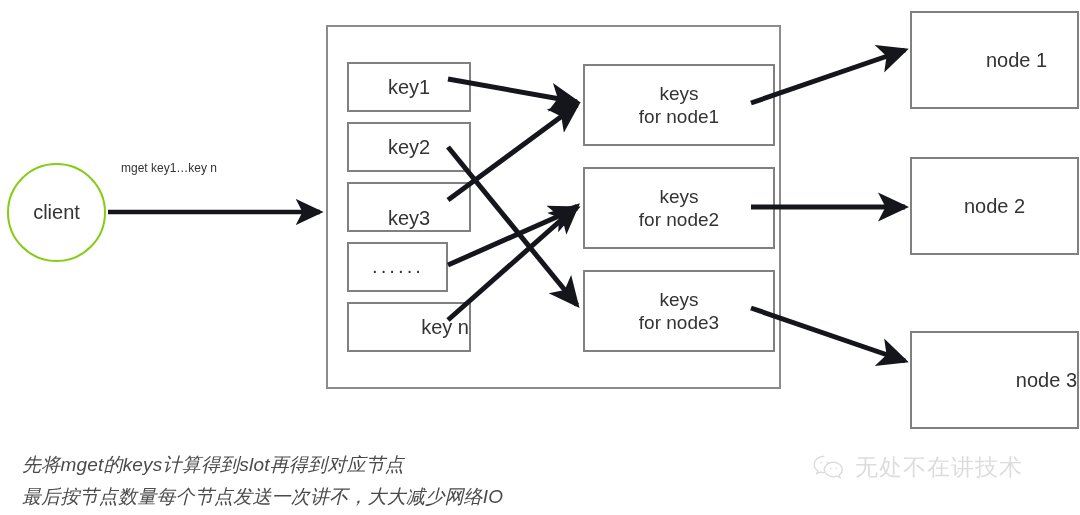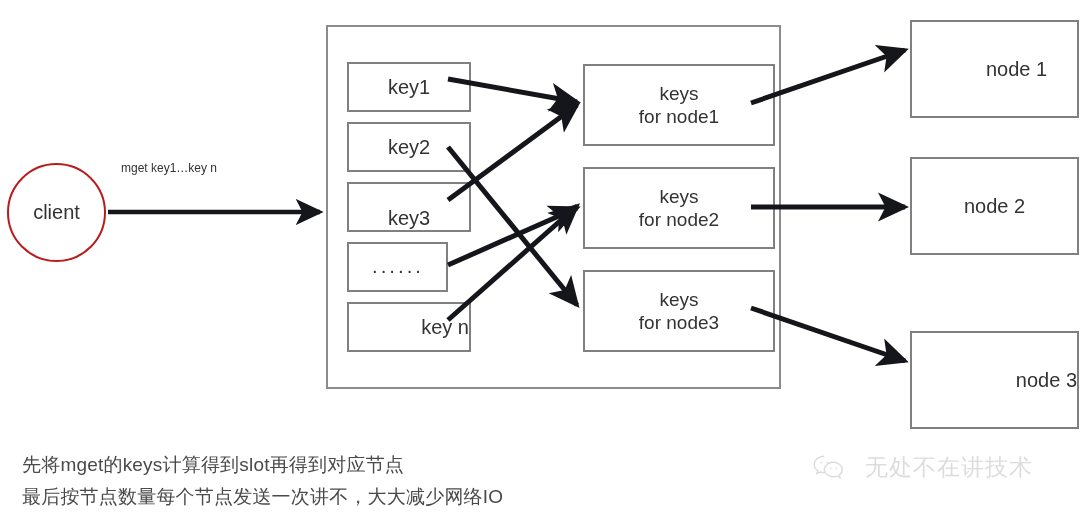--- a/index.html
+++ b/index.html
@@ -67,21 +67,21 @@
     height: 98px;
     font-size: 20px;
   }
   .client-circle {
     position: absolute;
     box-sizing: border-box;
     left: 7px;
     top: 163px;
     width: 99px;
     height: 99px;
-    border: 2px solid #b91c1c;
+    border: 2px solid #84cc16;
     border-radius: 50%;
     background: #ffffff;
     display: flex;
     align-items: center;
     justify-content: center;
     font-size: 20px;
     color: #333333;
   }
   .edge-label {
     position: absolute;
@@ -89,30 +89,31 @@
     color: #333333;
     white-space: nowrap;
   }
   .caption {
     position: absolute;
     left: 22px;
     font-size: 19px;
     color: #4a4a4a;
     white-space: nowrap;
     letter-spacing: 0.2px;
+    font-style: italic;
   }
   .caption-1 { top: 452px; }
   .caption-2 { top: 484px; }
   .watermark {
     position: absolute;
     left: 812px;
     top: 452px;
     display: flex;
     align-items: center;
-    gap: 19px;
+    gap: 9px;
     opacity: 0.30;
   }
   .watermark-text {
     font-size: 23px;
     color: #8f8f8f;
     white-space: nowrap;
     letter-spacing: 1px;
   }
   .wechat-icon { display: block; }
 </style>
@@ -151,21 +152,21 @@
   </div>
   <div class="box nodekeys-box" style="left:583px; top:167px;">
     <span>keys
 for node2</span>
   </div>
   <div class="box nodekeys-box" style="left:583px; top:270px;">
     <span>keys
 for node3</span>
   </div>
 
-  <div class="box node-box" style="left:910px; top:20px;padding-left:44px;">
+  <div class="box node-box" style="left:910px; top:11px;padding-left:44px;">
     <span>node 1</span>
   </div>
   <div class="box node-box" style="left:910px; top:157px;">
     <span>node 2</span>
   </div>
   <div class="box node-box" style="left:910px; top:331px;justify-content:flex-end;">
     <span>node 3</span>
   </div>
 
   <svg id="wires" viewBox="0 0 1080 515">

